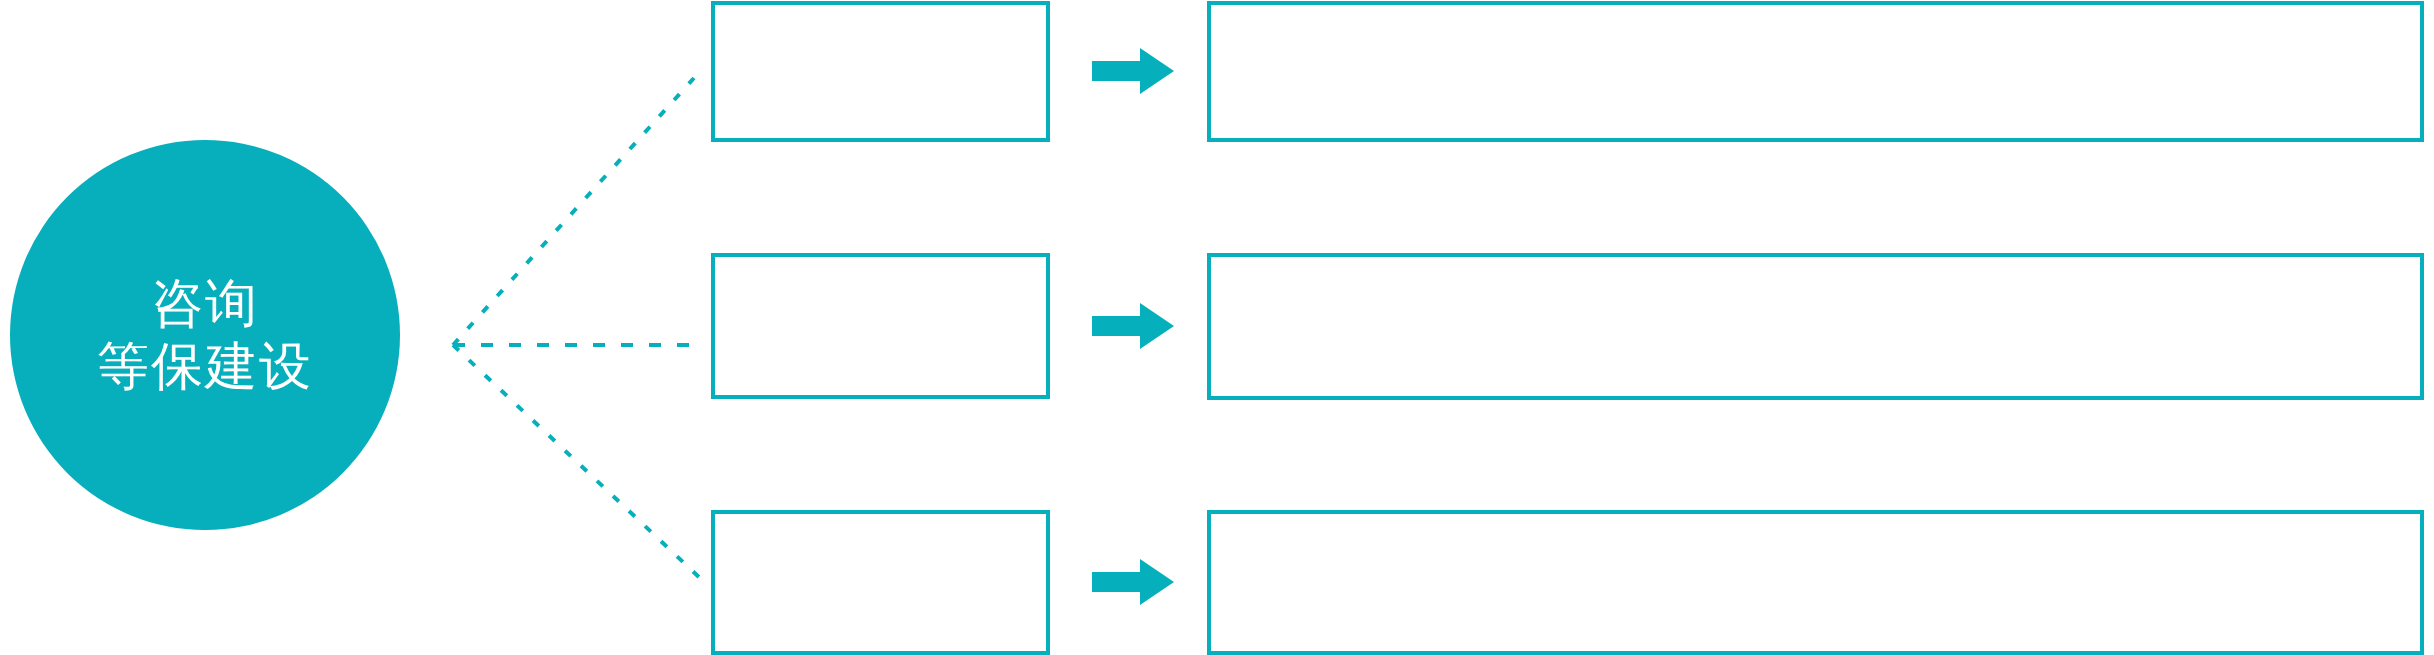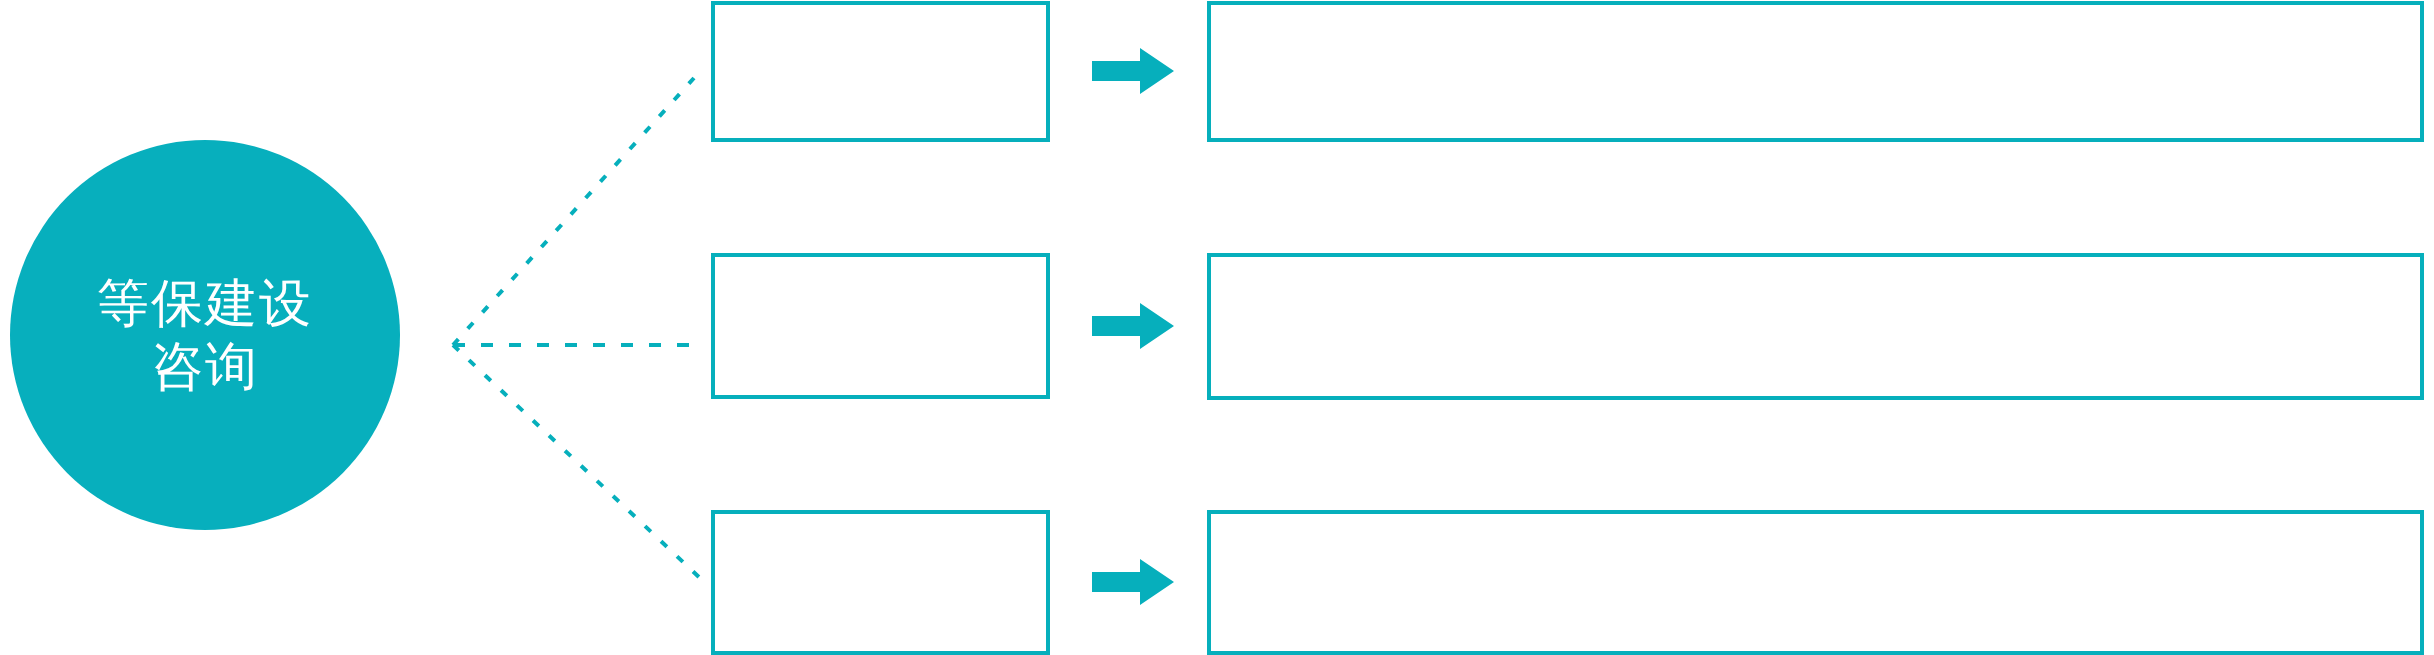--- a/index.html
+++ b/index.html
@@ -123,22 +123,22 @@
 
   <svg class="connector-layer" viewBox="0 0 2434 655" width="2434" height="655" xmlns="http://www.w3.org/2000/svg">
     <g stroke="#06AFBC" stroke-width="4" fill="none" stroke-linecap="butt">
       <line x1="453" y1="345" x2="694" y2="78" stroke-dasharray="8 14"></line>
       <line x1="453" y1="345" x2="702" y2="345" stroke-dasharray="12 16"></line>
       <line x1="453" y1="345" x2="700" y2="578" stroke-dasharray="8 14"></line>
     </g>
   </svg>
 
   <div class="hub-circle">
+    <div class="hub-line">咨询</div>
     <div class="hub-line">等保建设</div>
-    <div class="hub-line">咨询</div>
   </div>
 
   <div class="small-box row-1">
     <div class="small-box-label"></div>
   </div>
 
   <svg class="arrow row-1" viewBox="0 0 82 46" xmlns="http://www.w3.org/2000/svg">
     <polygon points="0,13 48,13 48,0 82,23 48,46 48,33 0,33" fill="#06AFBC"></polygon>
   </svg>
 

